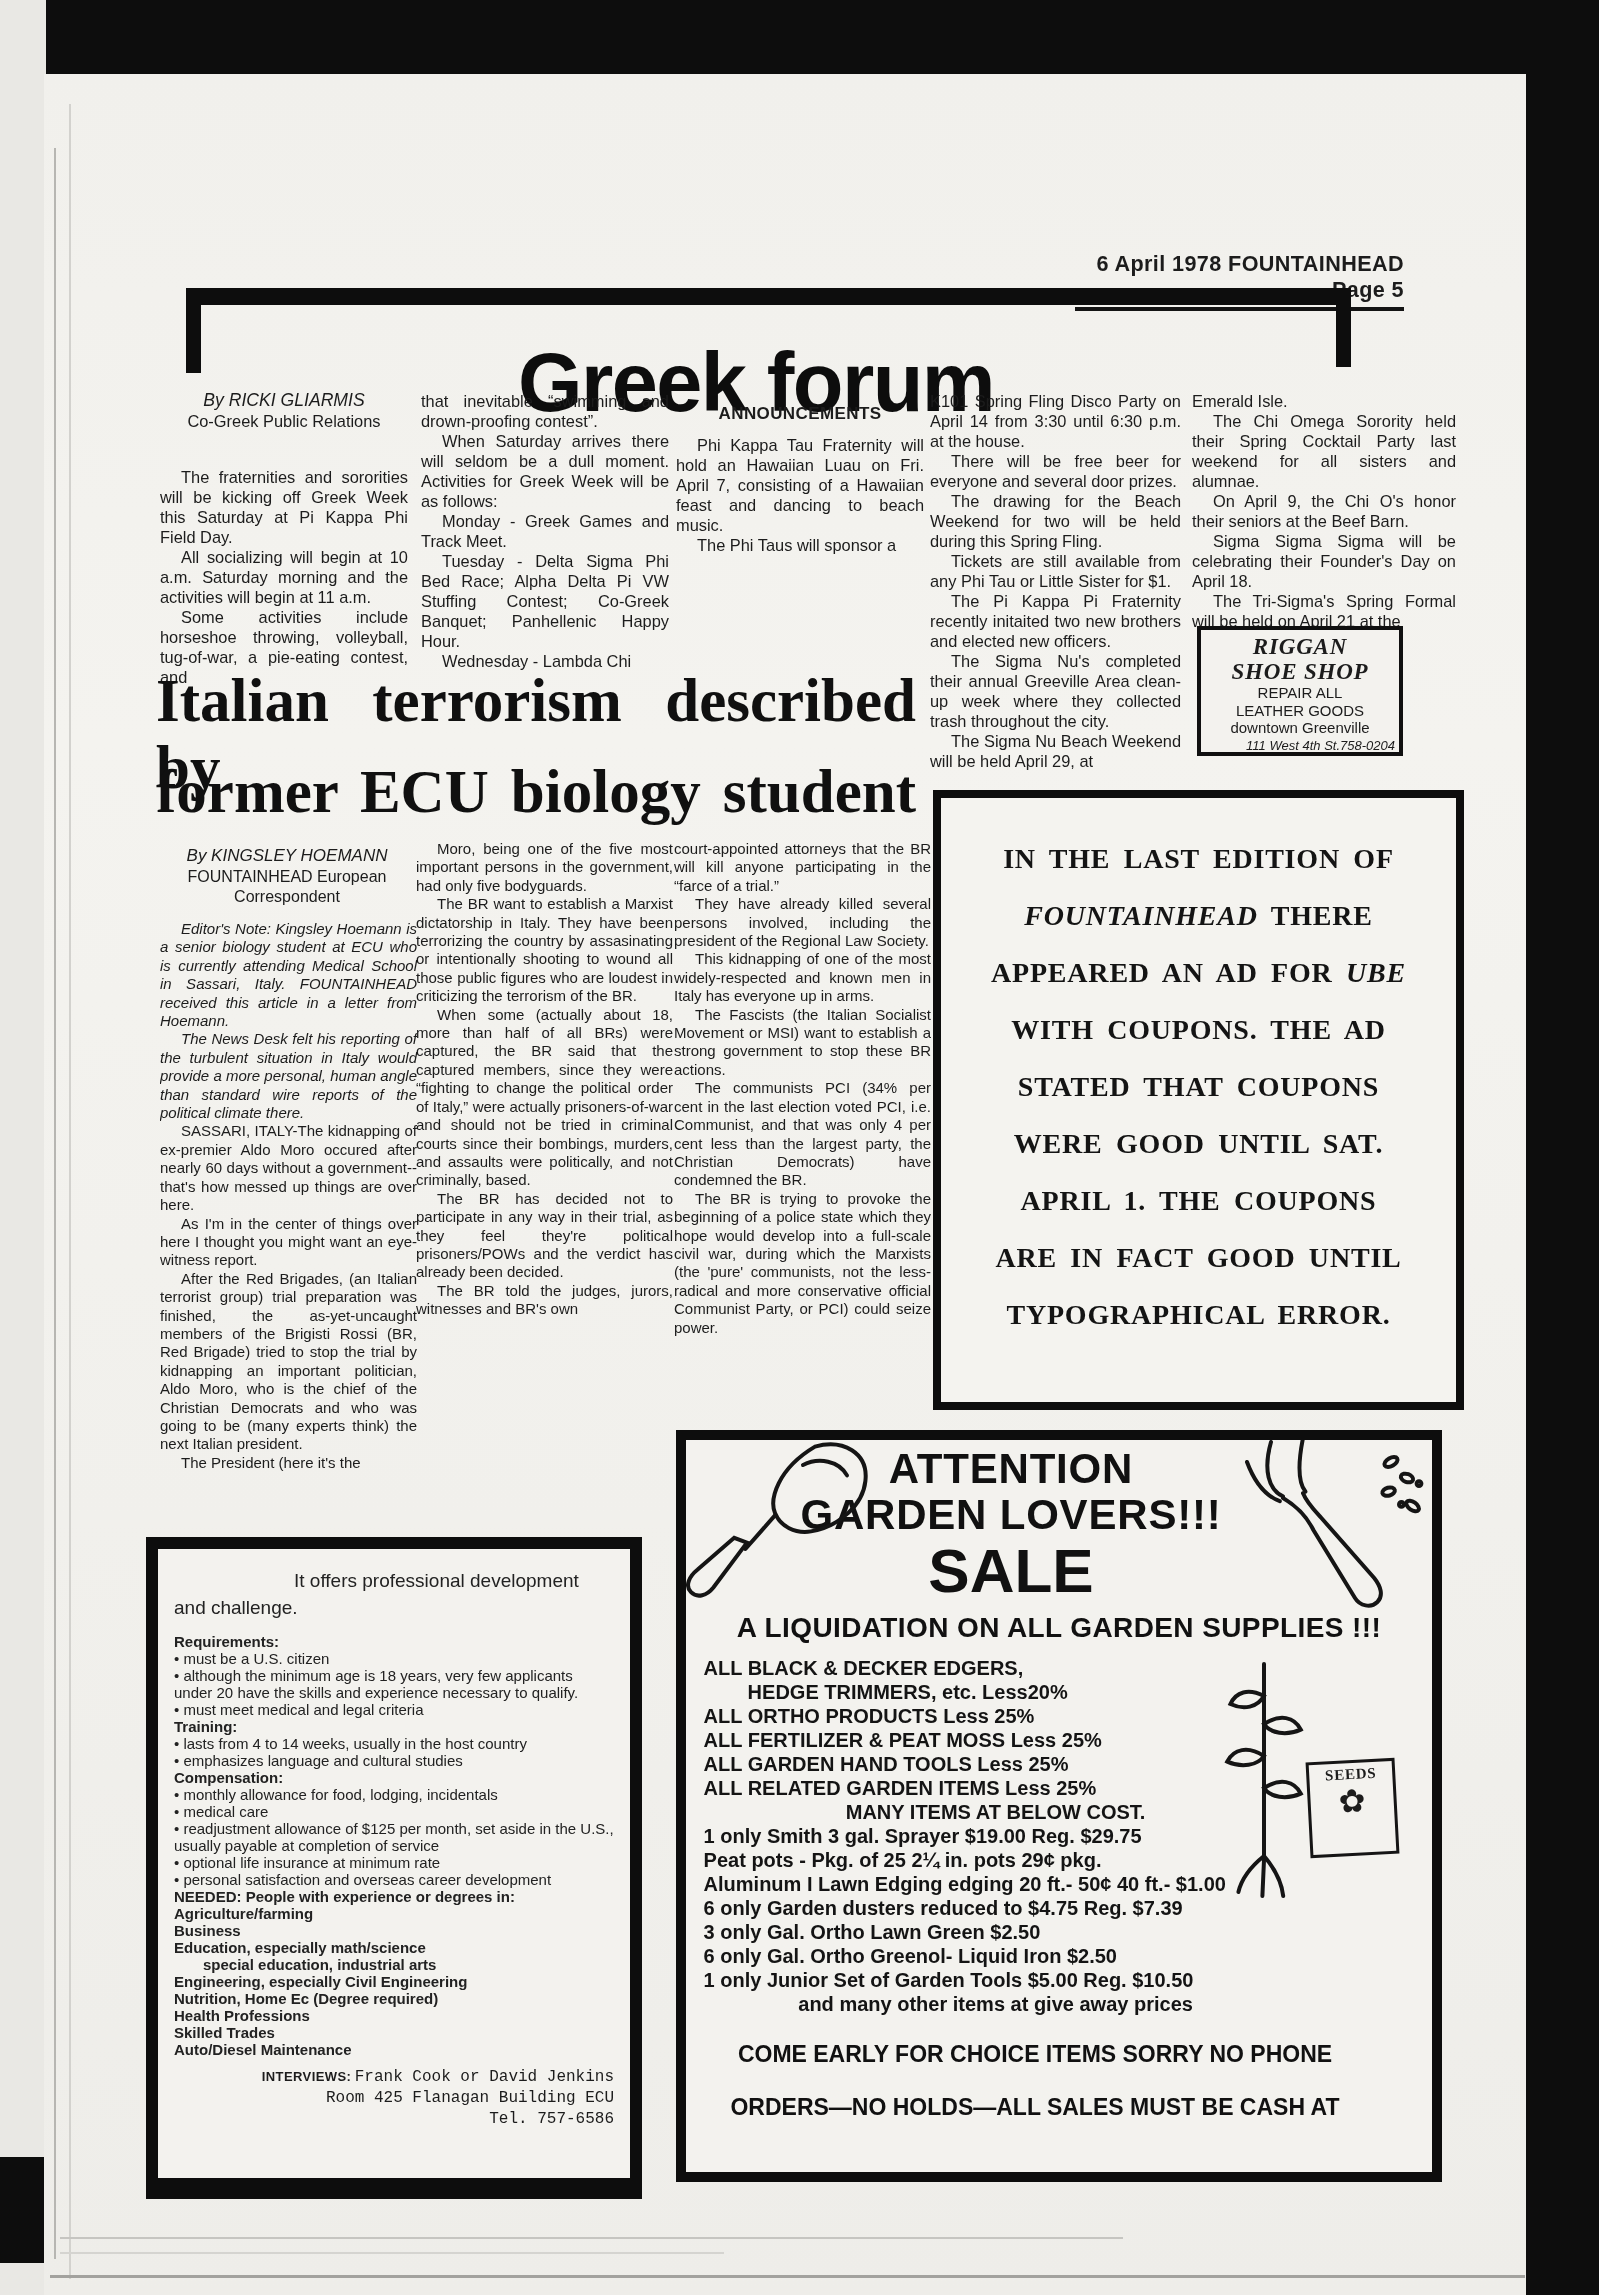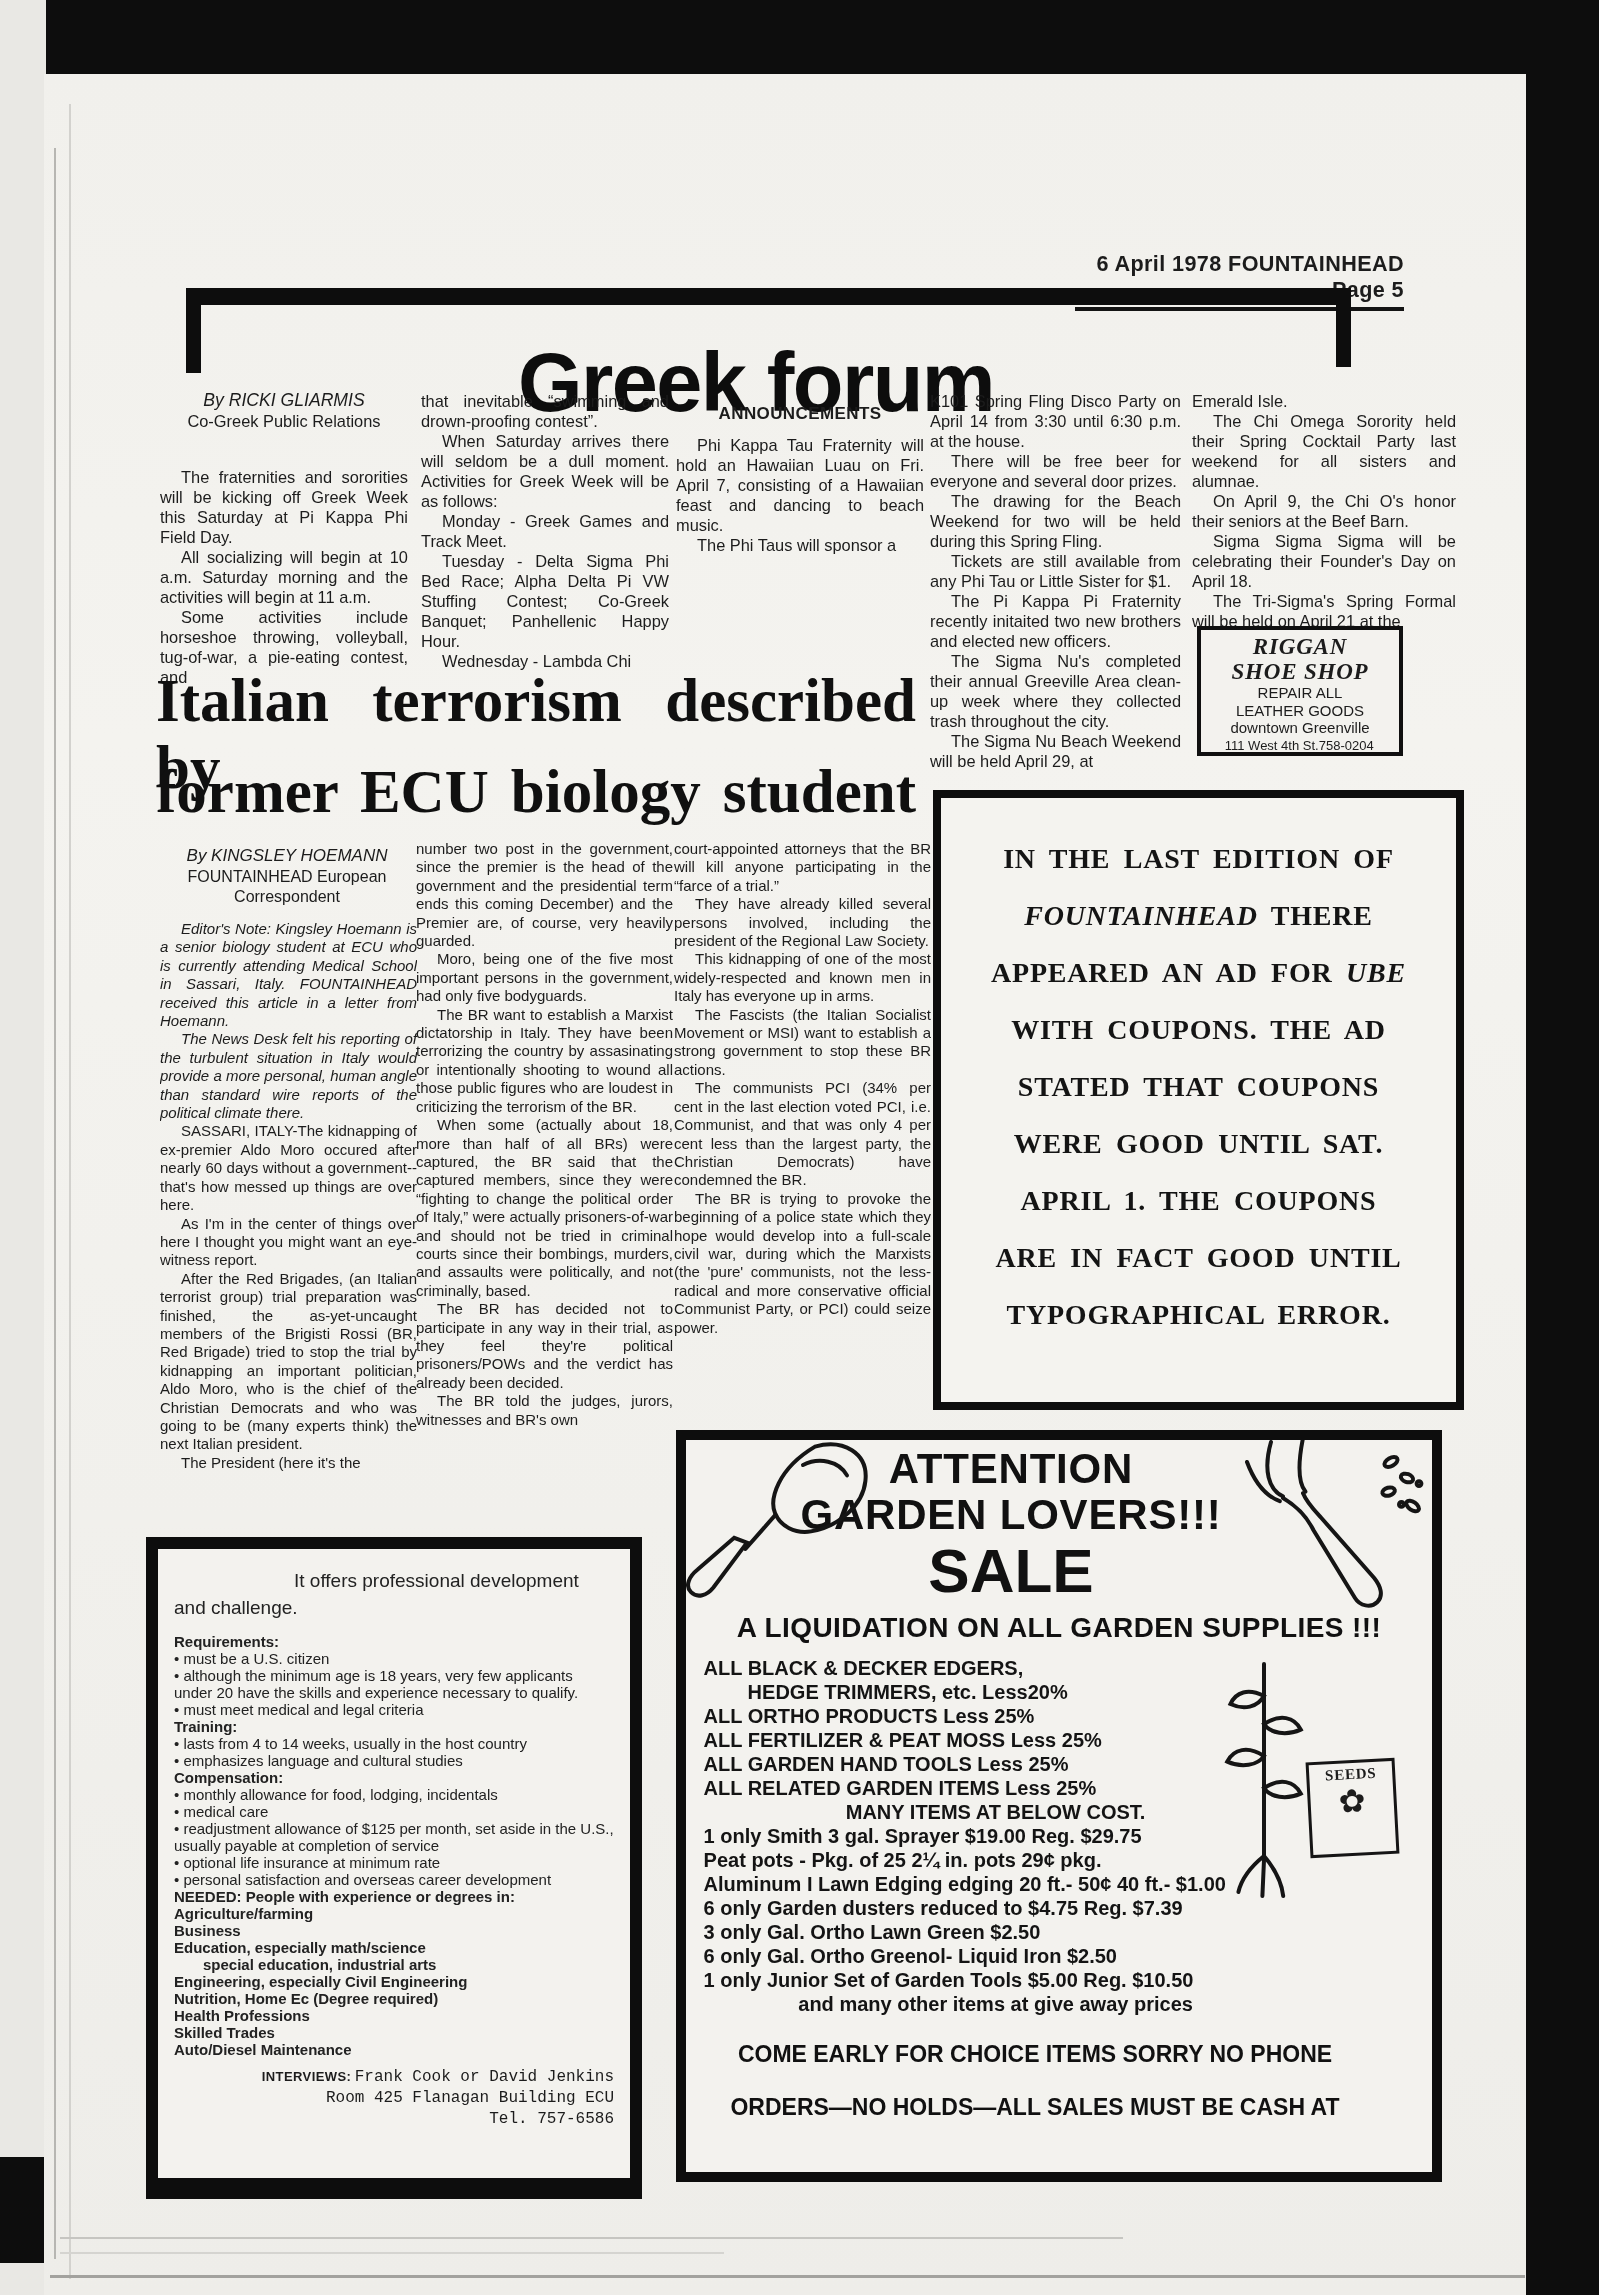--- a/index.html
+++ b/index.html
@@ -43,21 +43,21 @@
   .annc{font-weight:bold;text-align:center;font-size:17px;margin:12.8px 0 11.2px 0;letter-spacing:0.4px;}
 
   .ithead{font-family:"Liberation Serif",serif;font-weight:bold;color:#101010;
           font-size:61px;line-height:1.1;text-align:justify;text-align-last:justify;}
 
   
   .riggan{left:1153px;top:552px;width:206px;height:130px;border:4px solid #101010;
           text-align:center;background:#f3f2ee;box-sizing:border-box;padding-top:4px;}
   .rg1{font-family:"Liberation Serif",serif;font-style:italic;font-weight:bold;font-size:23px;line-height:25px;letter-spacing:0.8px;}
   .rg2{font-size:15px;line-height:17.6px;}
-  .rgrow{display:flex;justify-content:center;font-size:13px;padding:1.6px 4px 0 2.4px;}
+  .rgrow{display:flex;justify-content:flex-end;font-size:13px;padding:1.6px 4px 0 2.4px;font-style:italic;}
 
   
   .edition{left:889px;top:716px;width:531px;height:620px;border:8px solid #0d0d0d;background:#f4f3ef;
            box-sizing:border-box;padding-top:32px;text-align:center;
            font-family:"Liberation Serif",serif;font-weight:bold;font-size:28px;letter-spacing:0.8px;word-spacing:5.6px;color:#141414;}
   .edition .line{line-height:57px;}
   .edition .it{font-style:italic;}
 
   
   .peace{left:102px;top:1463px;width:496px;height:662px;border:12.8px solid #0d0d0d;border-bottom-width:21px;
@@ -160,21 +160,20 @@
 
     <div class="abs news itl colbox" style="left:116px;top:846px;width:257px;height:564px;">
         <p class="it">Editor's Note: Kingsley Hoemann is a senior biology student at ECU who is currently attending Medical School in Sassari, Italy. FOUNTAINHEAD received this article in a letter from Hoemann.</p>
         <p class="it">The News Desk felt his reporting of the turbulent situation in Italy would provide a more personal, human angle than standard wire reports of the political climate there.</p>
         <p>SASSARI, ITALY-The kidnapping of ex-premier Aldo Moro occured after nearly 60 days without a government--that's how messed up things are over here.</p>
         <p>As I'm in the center of things over here I thought you might want an eye-witness report.</p>
         <p>After the Red Brigades, (an Italian terrorist group) trial preparation was finished, the as-yet-uncaught members of the Brigisti Rossi (BR, Red Brigade) tried to stop the trial by kidnapping an important politician, Aldo Moro, who is the chief of the Christian Democrats and who was going to be (many experts think) the next Italian president.</p>
         <p>The President (here it's the</p>
       </div>
     <div class="abs news itl colbox" style="left:372px;top:766px;width:257px;height:675px;">
-        <p class="ni">number two post in the government, since the premier is the head of the government and the presidential term ends this coming December) and the Premier are, of course, very heavily guarded.</p>
         <p>Moro, being one of the five most important persons in the government, had only five bodyguards.</p>
         <p>The BR want to establish a Marxist dictatorship in Italy. They have been terrorizing the country by assasinating or intentionally shooting to wound all those public figures who are loudest in criticizing the terrorism of the BR.</p>
         <p>When some (actually about 18, more than half of all BRs) were captured, the BR said that the captured members, since they were “fighting to change the political order of Italy,” were actually prisoners-of-war and should not be tried in criminal courts since their bombings, murders, and assaults were politically, and not criminally, based.</p>
         <p>The BR has decided not to participate in any way in their trial, as they feel they're political prisoners/POWs and the verdict has already been decided.</p>
         <p>The BR told the judges, jurors, witnesses and BR's own</p>
       </div>
     <div class="abs news itl colbox" style="left:630px;top:766px;width:257px;height:572px;">
         <p class="ni">court-appointed attorneys that the BR will kill anyone participating in the “farce of a trial.”</p>
         <p>They have already killed several persons involved, including the president of the Regional Law Society.</p>
         <p>This kidnapping of one of the most widely-respected and known men in Italy has everyone up in arms.</p>

